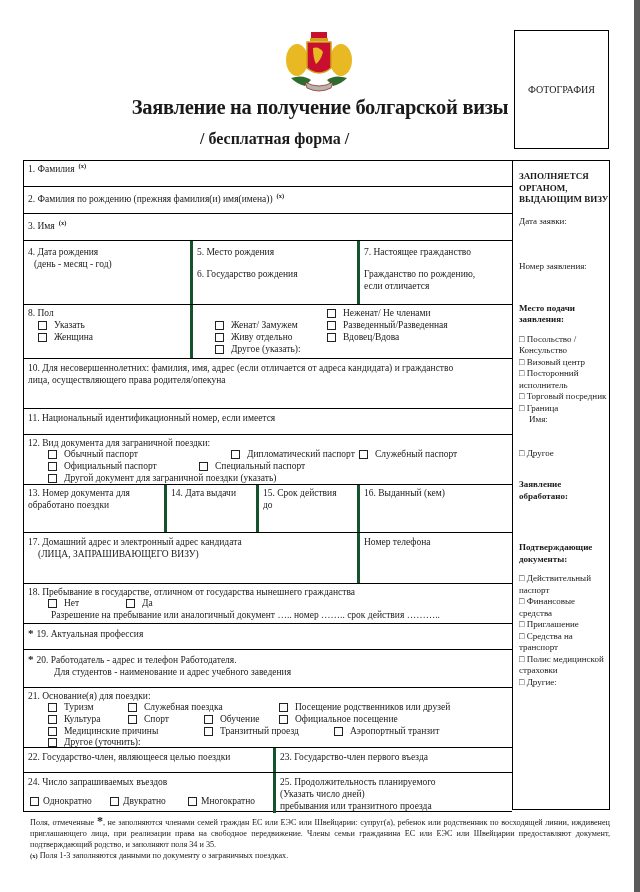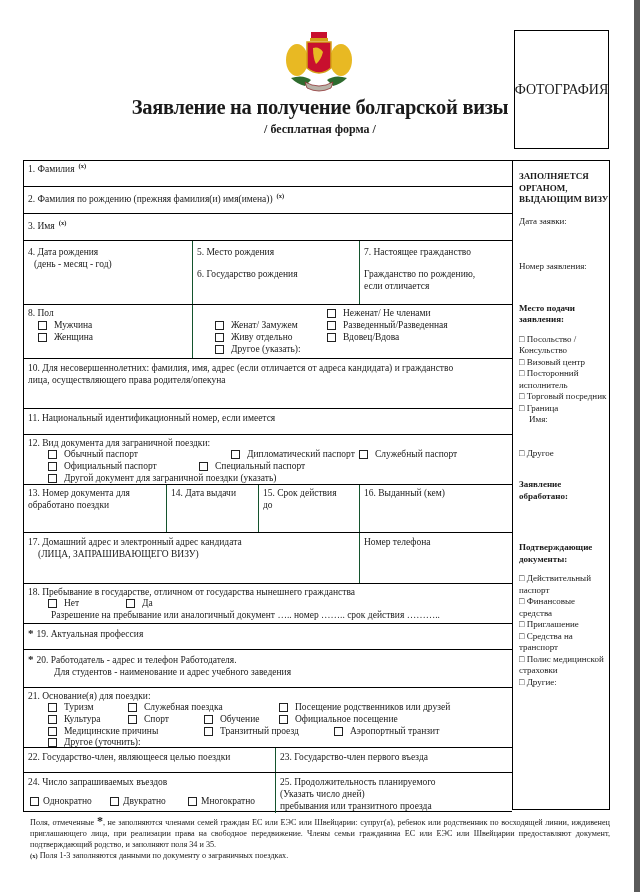--- a/index.html
+++ b/index.html
@@ -2,27 +2,27 @@
 <html><head>
 <meta charset="utf-8">
 <style>
   html, body { margin:0; padding:0; }
   body { width:640px; height:892px; background:#ffffff; position:relative; overflow:hidden;
          font-family:"Liberation Serif", "DejaVu Serif", serif; color:#1a1a1a; }
   .scroll-strip { position:absolute; left:634px; top:0; width:6px; height:892px; background:#5a5a5a; }
   .abs { position:absolute; }
   .coat { left:283px; top:30px; width:72px; height:68px; }
   .title { left:110px; top:96px; width:420px; text-align:center; font-size:20.5px; font-weight:bold; letter-spacing:-0.3px; }
-  .subtitle { left:200px; top:122px; width:240px; text-align:center; font-size:12px; font-weight:bold; }
+  .subtitle { left:200px; top:130px; width:240px; text-align:left; font-size:16px; font-weight:bold; }
   .photo { left:514px; top:30px; width:95px; height:119px; border:1.2px solid #000; box-sizing:border-box;
-           display:flex; align-items:center; justify-content:center; font-size:14px; }
+           display:flex; align-items:center; justify-content:center; font-size:10px; }
   .form { left:23px; top:160px; width:489px; height:652px; border:1.2px solid #000; box-sizing:border-box; border-right:none; }
   .side { left:512px; top:160px; width:98px; height:650px; border:1.2px solid #000; box-sizing:border-box; font-size:9px; padding:10px 0 0 6px; line-height:11.5px; }
   .row { position:absolute; left:0; width:489px; border-bottom:1px solid #000; box-sizing:border-box; }
-  .cell { position:absolute; top:0; bottom:0; box-sizing:border-box; border-right:1px solid #14532d; padding:2px 4px; font-size:9.5px; line-height:12px; }
+  .cell { position:absolute; top:0; bottom:0; box-sizing:border-box; border-right:3px solid #14532d; padding:2px 4px; font-size:9.5px; line-height:12px; }
   .cell.last { border-right:none; }
   .sup { font-size:6.5px; font-weight:bold; vertical-align:top; position:relative; top:-3px; margin-left:4px; }
   .cb { display:inline-block; width:9px; height:9px; border:1px solid #222; box-sizing:border-box; vertical-align:middle; margin-right:7px; }
   .opt { position:absolute; font-size:9.5px; white-space:nowrap; }
   .star { font-size:11px; font-weight:bold; margin-right:3px; }
   .sb-b { font-weight:bold; }
   .foot { left:30px; top:816px; width:580px; font-size:8.2px; line-height:11px; text-align:justify; }
   .foot .sup2 { font-size:6.5px; font-weight:bold; vertical-align:top; }
   .foot .big-star { font-size:12px; font-weight:bold; }
 </style>
@@ -84,21 +84,21 @@
     <div class="cell last" style="left:336px;right:0;padding-top:5px;">
       <div>7. Настоящее гражданство</div>
       <div style="margin-top:10px;">Гражданство по рождению,</div>
       <div>если отличается</div>
     </div>
   </div>
 
   <div class="row" style="top:144px;height:54px;">
     <div class="cell" style="left:0;width:169px;">
       <div>8. Пол</div>
-      <div class="opt" style="left:14px;top:14px;"><span class="cb"></span><span>Мужчина</span></div>
+      <div class="opt" style="left:14px;top:14px;"><span class="cb"></span><span>Указать</span></div>
       <div class="opt" style="left:14px;top:26px;"><span class="cb"></span><span>Женщина</span></div>
     </div>
     <div class="cell last" style="left:169px;right:0;">
       <div class="opt" style="left:22px;top:14px;"><span class="cb"></span><span>Женат/ Замужем</span></div>
       <div class="opt" style="left:22px;top:26px;"><span class="cb"></span><span>Живу отдельно</span></div>
       <div class="opt" style="left:22px;top:38px;"><span class="cb"></span><span>Другое (указать):</span></div>
       <div class="opt" style="left:134px;top:2px;"><span class="cb"></span><span>Неженат/ Не членами</span></div>
       <div class="opt" style="left:134px;top:14px;"><span class="cb"></span><span>Разведенный/Разведенная</span></div>
       <div class="opt" style="left:134px;top:26px;"><span class="cb"></span><span>Вдовец/Вдова</span></div>
     </div>

